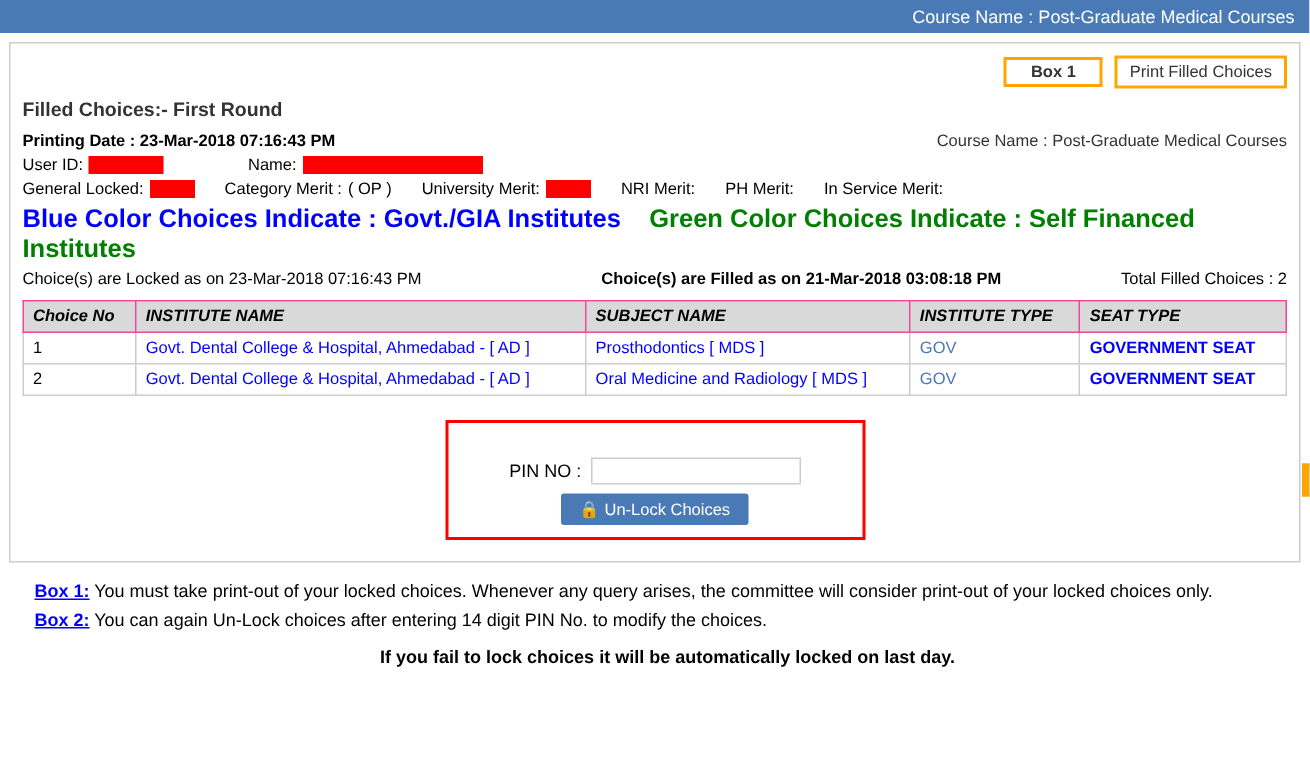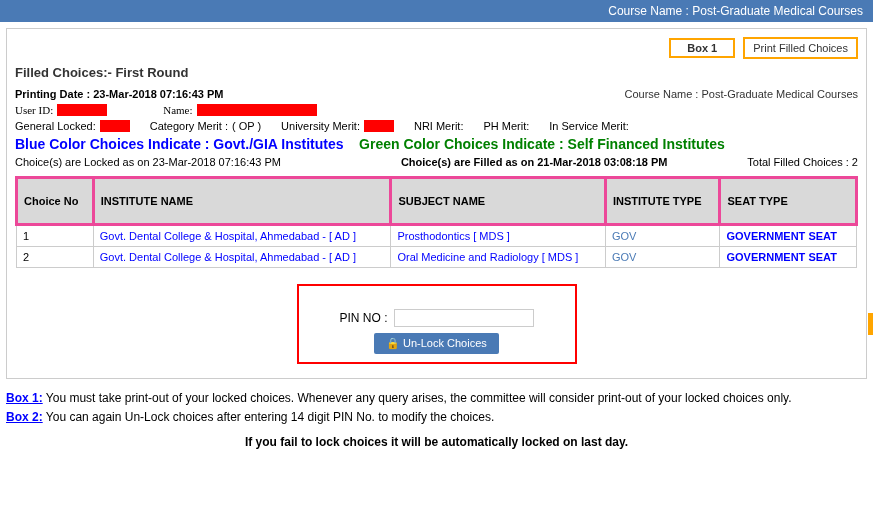--- a/index.html
+++ b/index.html
@@ -93,21 +93,21 @@
       margin-bottom: 4px;
       font-size: 11px;
     }
 
     .category-merit {
       display: flex;
       gap: 4px;
     }
 
     .color-legend {
-      font-size: 14px;
+      font-size: 17px;
       margin-bottom: 4px;
     }
 
     .blue-text { color: blue; font-weight: bold; }
     .green-text { color: green; font-weight: bold; }
 
     .lock-info {
       display: flex;
       justify-content: space-between;
       font-size: 11px;
@@ -120,25 +120,26 @@
 
     table {
       width: 100%;
       border-collapse: collapse;
       font-size: 11px;
       margin-bottom: 10px;
     }
 
     table th {
       background: #d9d9d9;
-      border: 3px solid #ec4899;
-      padding: 16px 6px;
+      border: 1px solid #ec4899;
+      padding: 4px 6px;
       text-align: left;
       font-weight: bold;
       font-size: 11px;
+      font-style: italic;
     }
 
     table td {
       border: 1px solid #ccc;
       padding: 4px 6px;
     }
 
     .blue-link { color: blue; text-decoration: none; }
     .gov-text { color: #4a7ab5; }
     .govt-seat { color: blue; font-weight: bold; }
@@ -186,21 +187,21 @@
       transform: translateY(-50%);
       border: 2px solid orange;
       background: orange;
       color: #fff;
       font-weight: bold;
       padding: 3px 8px;
       font-size: 11px;
     }
 
     .instructions {
-      margin: 10px 6px 4px 6px;
+      margin: 10px 6px 4px 23px;
       font-size: 12px;
       line-height: 1.6;
     }
 
     .box-ref {
       color: blue;
       font-weight: bold;
       text-decoration: underline;
     }
 
@@ -233,21 +234,21 @@
     <button class="print-btn">Print Filled Choices</button>
   </div>
 
   <div class="filled-choices-title">Filled Choices:- First Round</div>
 
   <div class="info-row">
     <span style="font-weight:bold;">Printing Date : 23-Mar-2018 07:16:43 PM</span>
     <span class="course-name-right">Course Name : Post-Graduate Medical Courses</span>
   </div>
 
-  <div class="info-row" style="margin-bottom:4px;font-family:Liberation Serif, serif;">
+  <div class="info-row" style="margin-bottom:4px;">
     <span class="info-item">
       <span>User ID:</span>
       <span class="red-block"></span>
     </span>
     <span class="info-item" style="margin-left:36px;">
       <span>Name:</span>
       <span class="red-block-name"></span>
     </span>
   </div>
 

